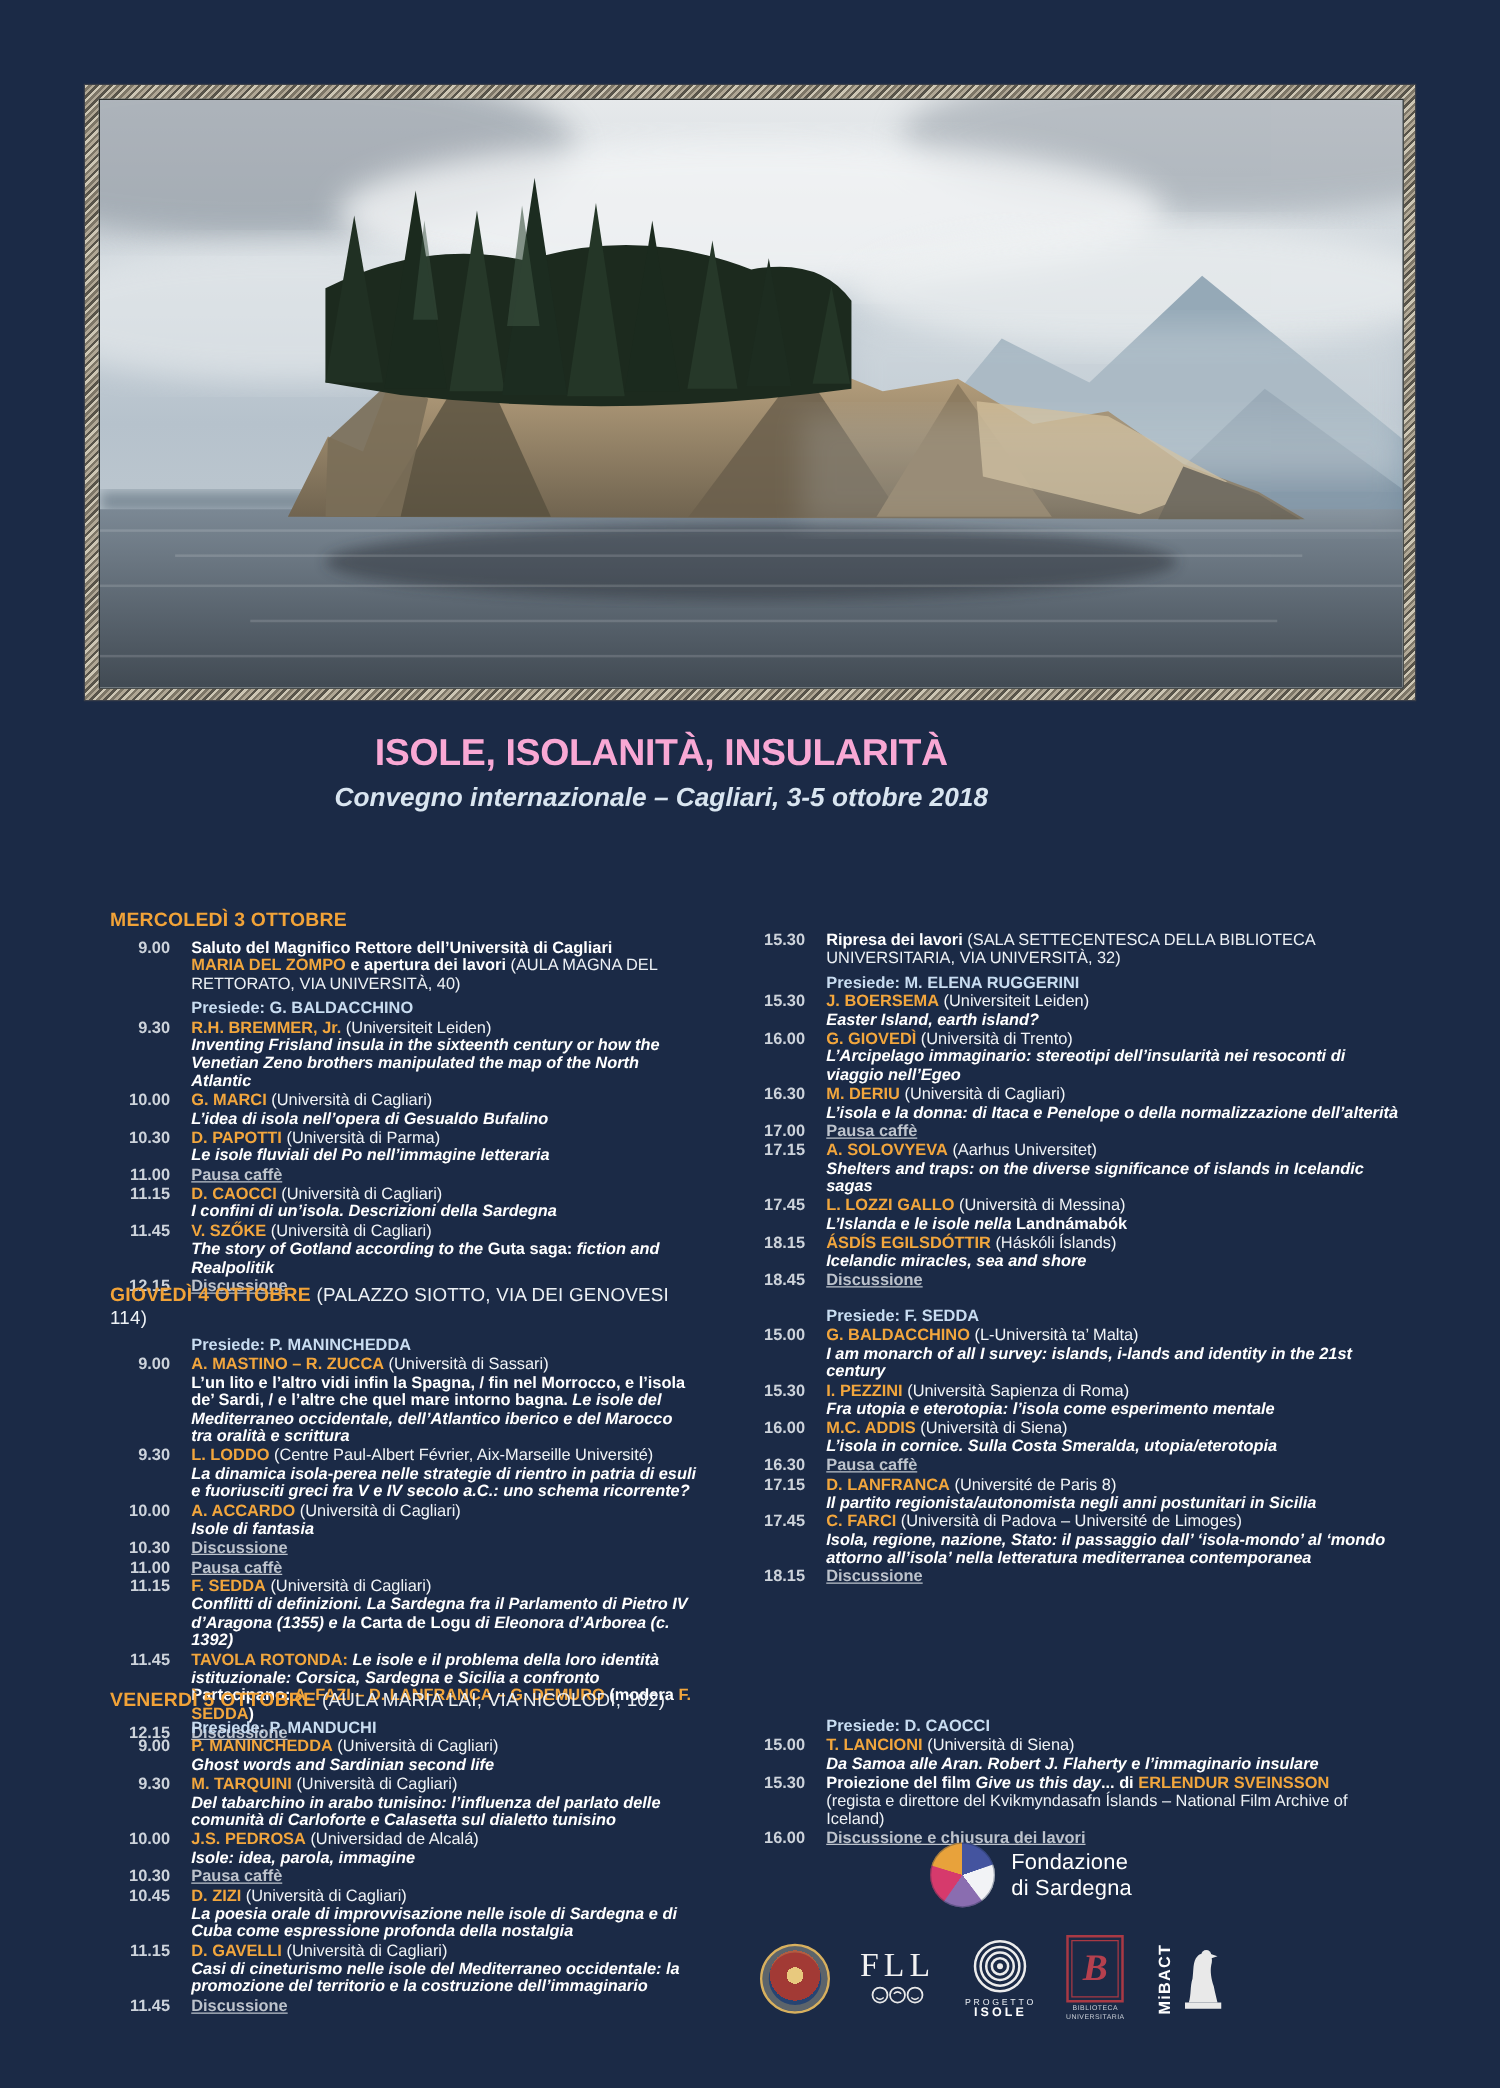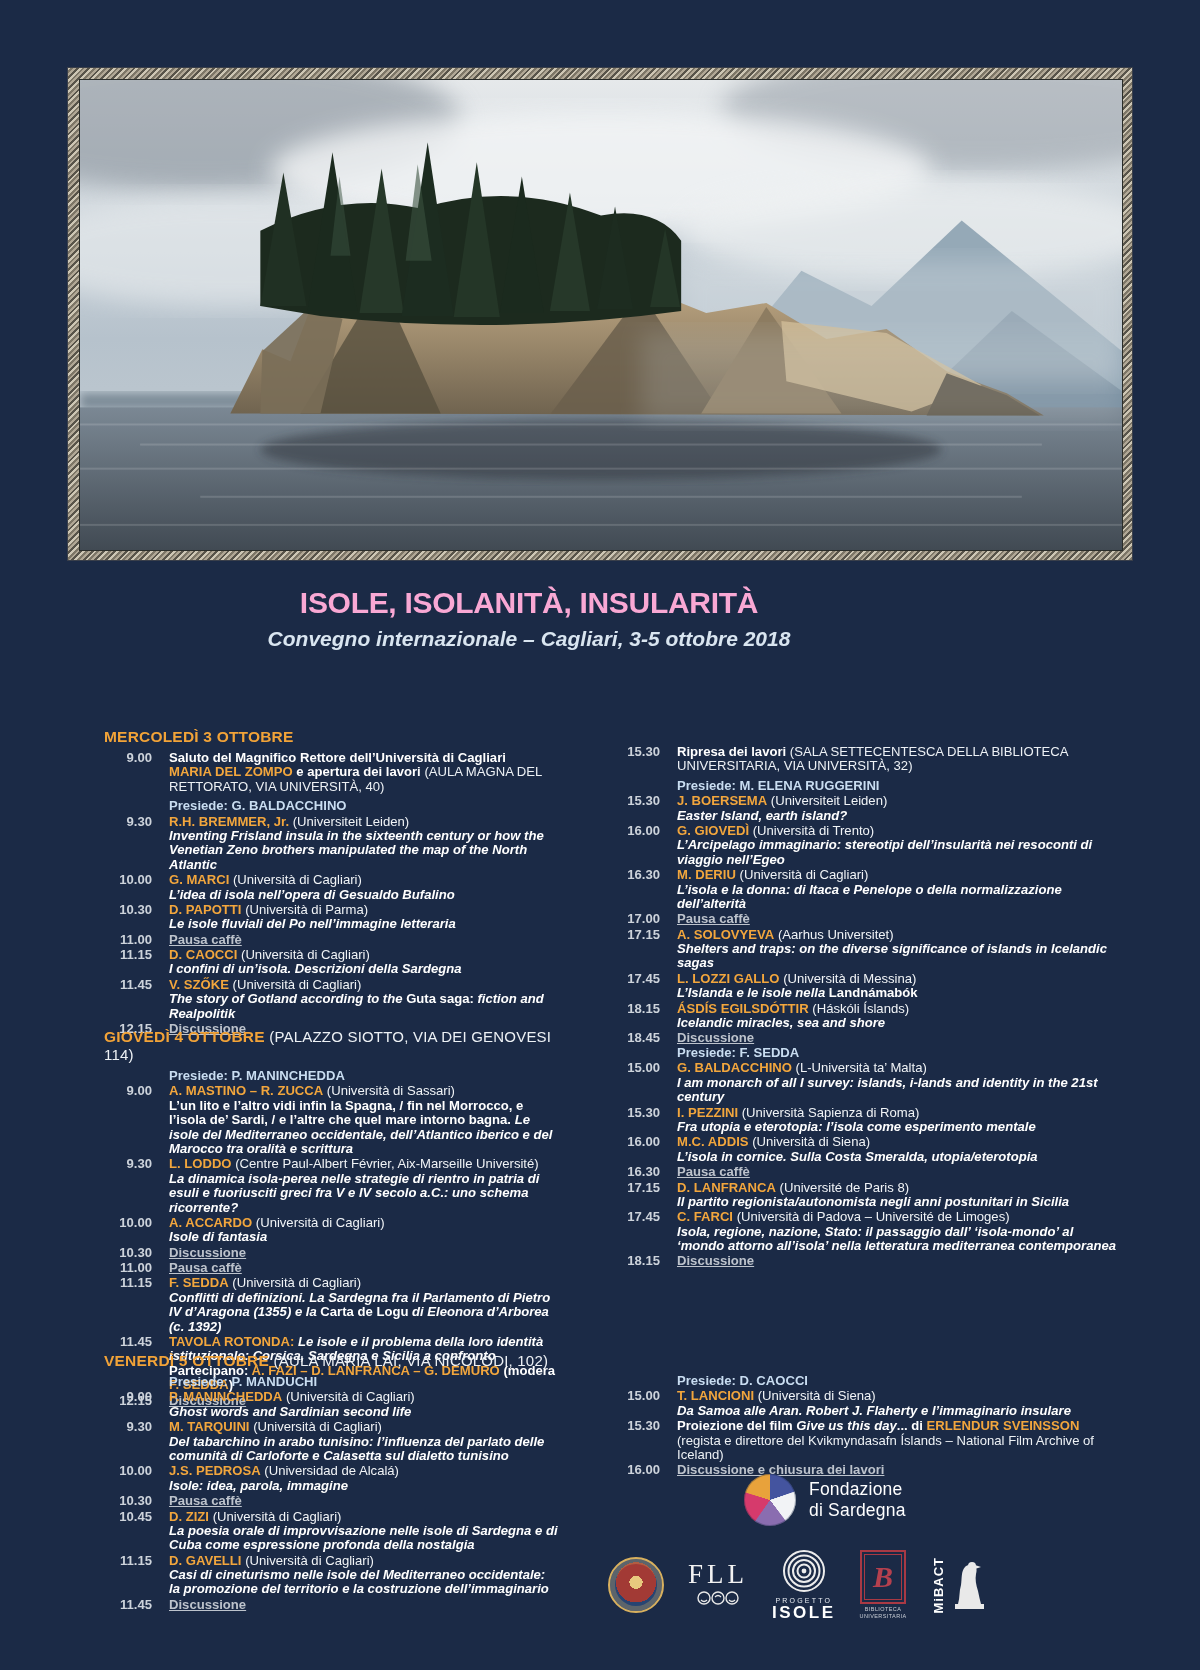--- a/index.html
+++ b/index.html
@@ -25,21 +25,21 @@
   }
   .subtitle{
     position:absolute;top:627px;left:0;width:1058px;text-align:center;
     color:#D9E5F0;font-size:21px;font-weight:bold;font-style:italic;
   }
   
   .program{position:absolute;left:88px;top:728px;width:1034px;height:880px;}
   .pcol{position:absolute;top:0;}
   .pcol[data-column="left"]{left:0;width:470px;}
   .pcol[data-column="right"]{left:508px;width:526px;}
-  .psec{position:absolute;left:16px;right:0;}
+  .psec{position:absolute;left:0;right:0;}
   .pcol[data-column="left"] .psec:nth-of-type(1){top:0;}
   .pcol[data-column="left"] .psec:nth-of-type(2){top:300px;}
   .pcol[data-column="left"] .psec:nth-of-type(3){top:624px;}
   .pcol[data-column="right"] .psec:nth-of-type(1){top:17px;}
   .pcol[data-column="right"] .psec:nth-of-type(2){top:318px;}
   .pcol[data-column="right"] .psec:nth-of-type(3){top:646px;}
   .pday{font-size:15.5px;font-weight:bold;color:#F2A338;margin-bottom:5px;letter-spacing:.2px;}
   .pday .lc{font-size:15px;}
   .prow{display:flex;margin-bottom:1px;font-size:13.1px;line-height:1.1;}
   .prow.pre{margin-top:5px;justify-content:space-between;}
@@ -65,21 +65,21 @@
   
   .partners{position:absolute;left:608px;top:1548px;display:flex;align-items:center;gap:24px;}
   .plogo{display:flex;flex-direction:column;align-items:center;}
   .seal{
     width:52px;height:52px;border-radius:50%;border:2px solid #d8b05e;
     background:radial-gradient(circle at 50% 45%, #e8c97e 0 17%, #a23a35 17% 52%, #274472 52% 100%);
     box-shadow:inset 0 0 0 5px rgba(216,176,94,.3);
   }
   .fll-text{font-family:"Liberation Serif", serif;color:#f2f2f2;font-size:27px;letter-spacing:4px;line-height:1;}
   .iso-label{color:#e9edf2;font-size:7px;letter-spacing:2.2px;margin-top:3px;}
-  .iso-label2{color:#ffffff;font-size:17px;font-weight:bold;letter-spacing:2.5px;line-height:1.05;}
+  .iso-label2{color:#ffffff;font-size:10px;font-weight:bold;letter-spacing:2.5px;line-height:1.05;}
   .bib-box{
     width:42px;height:50px;border:2px solid #a93944;box-shadow:inset 0 0 0 2px #1B2A46, inset 0 0 0 3px #a93944;
     display:flex;align-items:center;justify-content:center;
   }
   .bib-letter{font-family:"Liberation Serif", serif;font-style:italic;font-weight:bold;font-size:30px;color:#b5404e;}
   .bib-small{color:#c9ced6;font-size:5.5px;letter-spacing:.4px;margin-top:2px;text-align:center;line-height:1.25;}
   .mibact{flex-direction:row;align-items:flex-end;gap:3px;}
   .mibact-label{
     writing-mode:vertical-rl;transform:rotate(180deg);
     color:#ffffff;font-weight:bold;font-size:13px;letter-spacing:1px;

